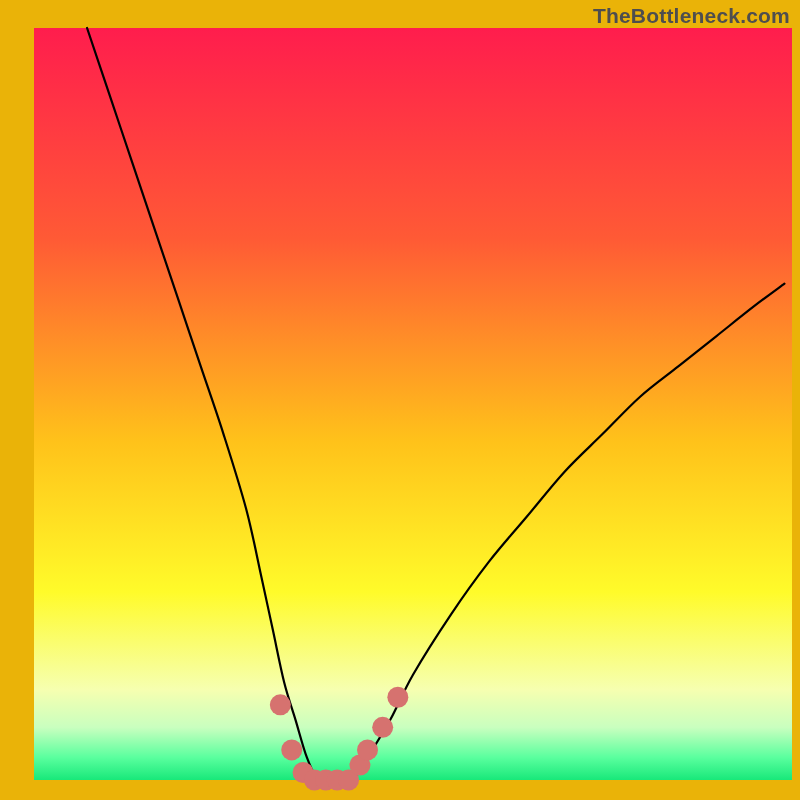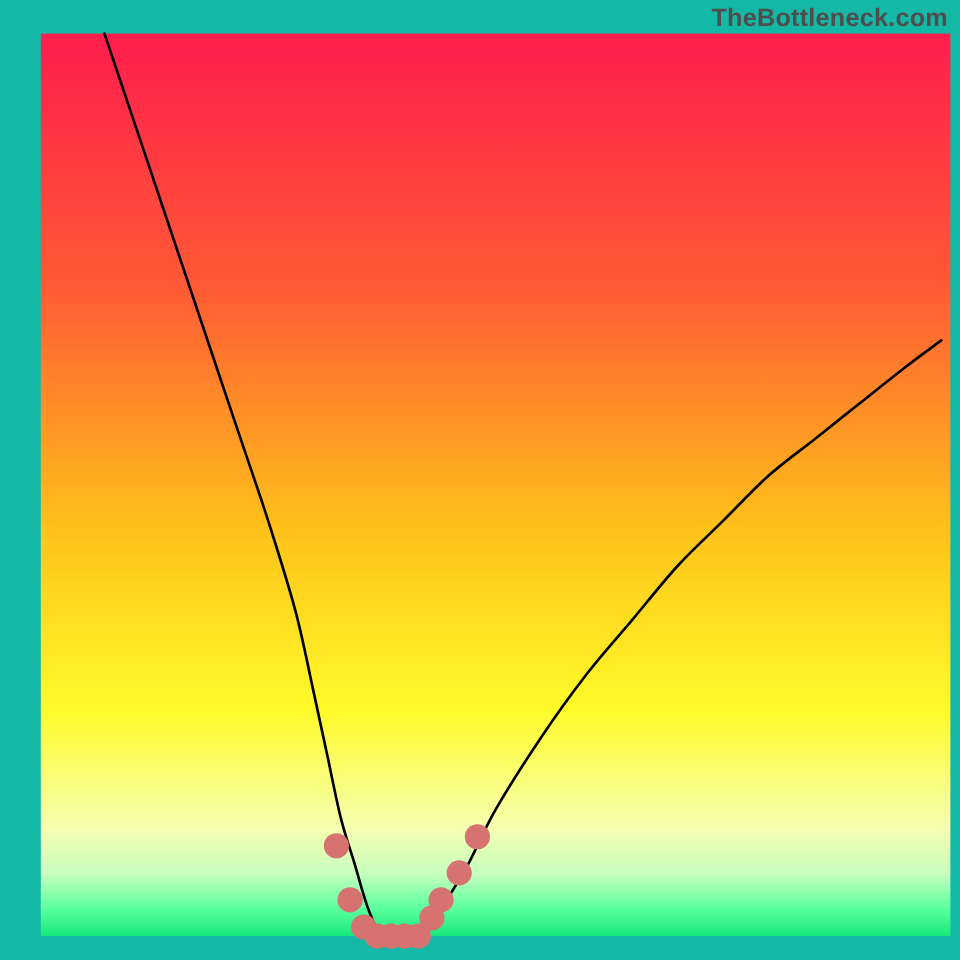--- a/index.html
+++ b/index.html
@@ -8,21 +8,21 @@
     width: 800px;
     height: 800px;
     background: #000;
     font-family: Arial, Helvetica, sans-serif;
     overflow: hidden;
   }
   .stage {
     position: relative;
     width: 800px;
     height: 800px;
-    background: #14b8a6;
+    background: #eab308;
   }
   .watermark {
     position: absolute;
     top: 4px;
     right: 10px;
     color: #4e4e4e;
     font-size: 21px;
     font-weight: 600;
     letter-spacing: 0.2px;
     z-index: 20;

